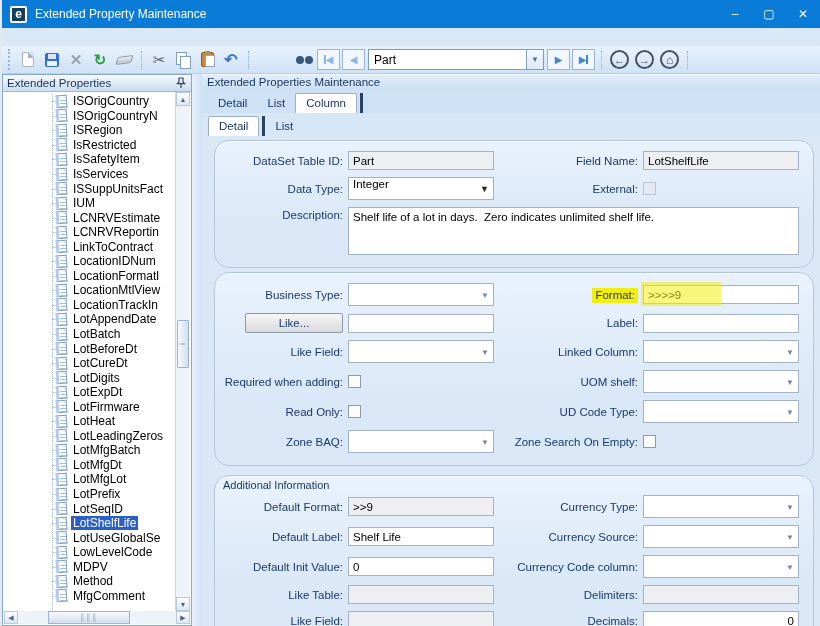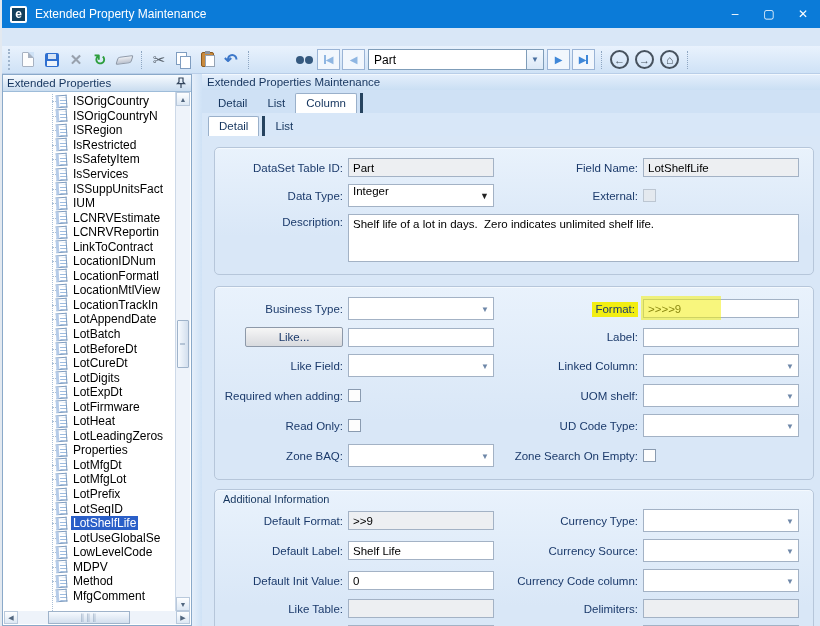--- a/index.html
+++ b/index.html
@@ -84,21 +84,21 @@
   .main { position:absolute; left:200px; top:74px; right:0; bottom:0; background:#d9e7f7; }
   .main-header { height:16px; background:linear-gradient(#e3eefb,#cadff4); border-top:1px solid #f2f8fe; font-size:11.5px; color:#15355e; padding:1px 5px; }
   .tabrow { height:23px; display:flex; align-items:flex-end; padding-left:6px; font-size:11.5px; color:#15355e; }
   .tabrow.outer { background:#cfe1f5; }
   .tabrow.inner { background:#d8e7f8; }
   .tab { padding:3px 10px 4px; }
   .tab.active { background:#fff; border:1px solid #9ab0ca; border-bottom:none; border-radius:2px 2px 0 0; }
   .tab-caret { width:3px; height:20px; background:#26435f; margin-left:3px; }
 
   .content { position:absolute; left:0; right:0; top:62px; bottom:0; overflow:hidden; }
-  .groupbox { margin:11px 8px 0 12px; width:600px; border:1px solid #b6c6da; border-radius:5px; background:linear-gradient(#e9f2fc 0%, #d9e7f7 70%); box-shadow:inset 0 1px 0 #f4f9fe; }
+  .groupbox { margin:4px 8px 0 12px; width:600px; border:1px solid #b6c6da; border-radius:15px; background:linear-gradient(#e9f2fc 0%, #d9e7f7 70%); box-shadow:inset 0 1px 0 #f4f9fe; }
   .group-caption { font-size:11px; color:#15355e; padding:3px 0 0 8px; }
   .fgrid { display:grid; grid-template-columns:122px 146px 1fr 156px; column-gap:5px; row-gap:7px; align-items:center; padding:10px 14px 12px 6px; }
   .flabel { text-align:right; font-size:11.5px; color:#1b3a6b; white-space:nowrap; }
   .flabel.top { align-self:start; padding-top:2px; }
   .tb { height:19px; width:100%; border:1px solid #a3b2c5; background:#fff; font-size:11.5px; padding:0 4px; font-family:inherit; color:#000; }
   .tb.ro { background:#edeff2; }
   .tb.num { text-align:right; }
   textarea.tb { height:48px; resize:none; grid-column:2/5; padding-top:2px; line-height:1.35; }
   .dd { position:relative; height:23px; border:1px solid #a3b2c5; background:#fff; font-size:11.5px; padding:0 18px 0 4px; display:flex; }
   .dd .arrow { position:absolute; right:4px; top:50%; transform:translateY(-50%); font-size:8px; color:#6e87a8; }
@@ -299,21 +299,21 @@
           <div class="tree-item">
             <span class="doc-icon"></span>
             <span class="lbl">LotHeat</span>
           </div>
           <div class="tree-item">
             <span class="doc-icon"></span>
             <span class="lbl">LotLeadingZeros</span>
           </div>
           <div class="tree-item">
             <span class="doc-icon"></span>
-            <span class="lbl">Properties</span>
+            <span class="lbl">LotMfgBatch</span>
           </div>
           <div class="tree-item">
             <span class="doc-icon"></span>
             <span class="lbl">LotMfgDt</span>
           </div>
           <div class="tree-item">
             <span class="doc-icon"></span>
             <span class="lbl">LotMfgLot</span>
           </div>
           <div class="tree-item">

